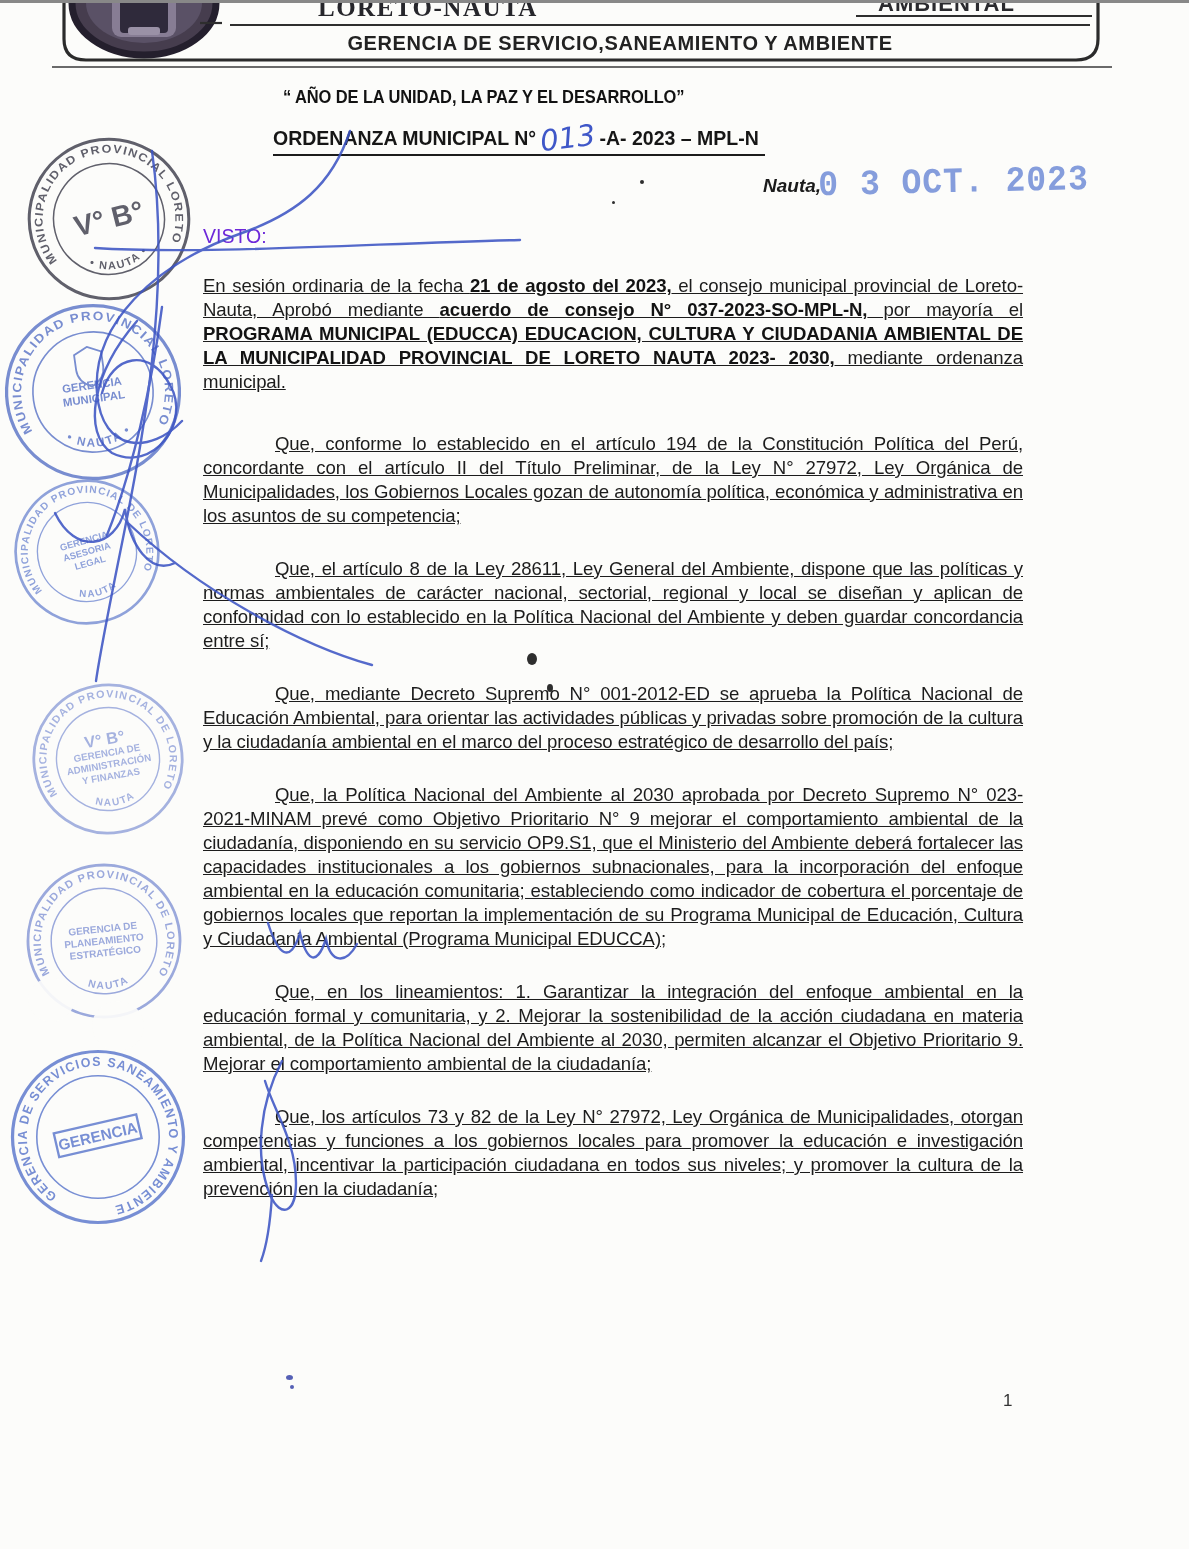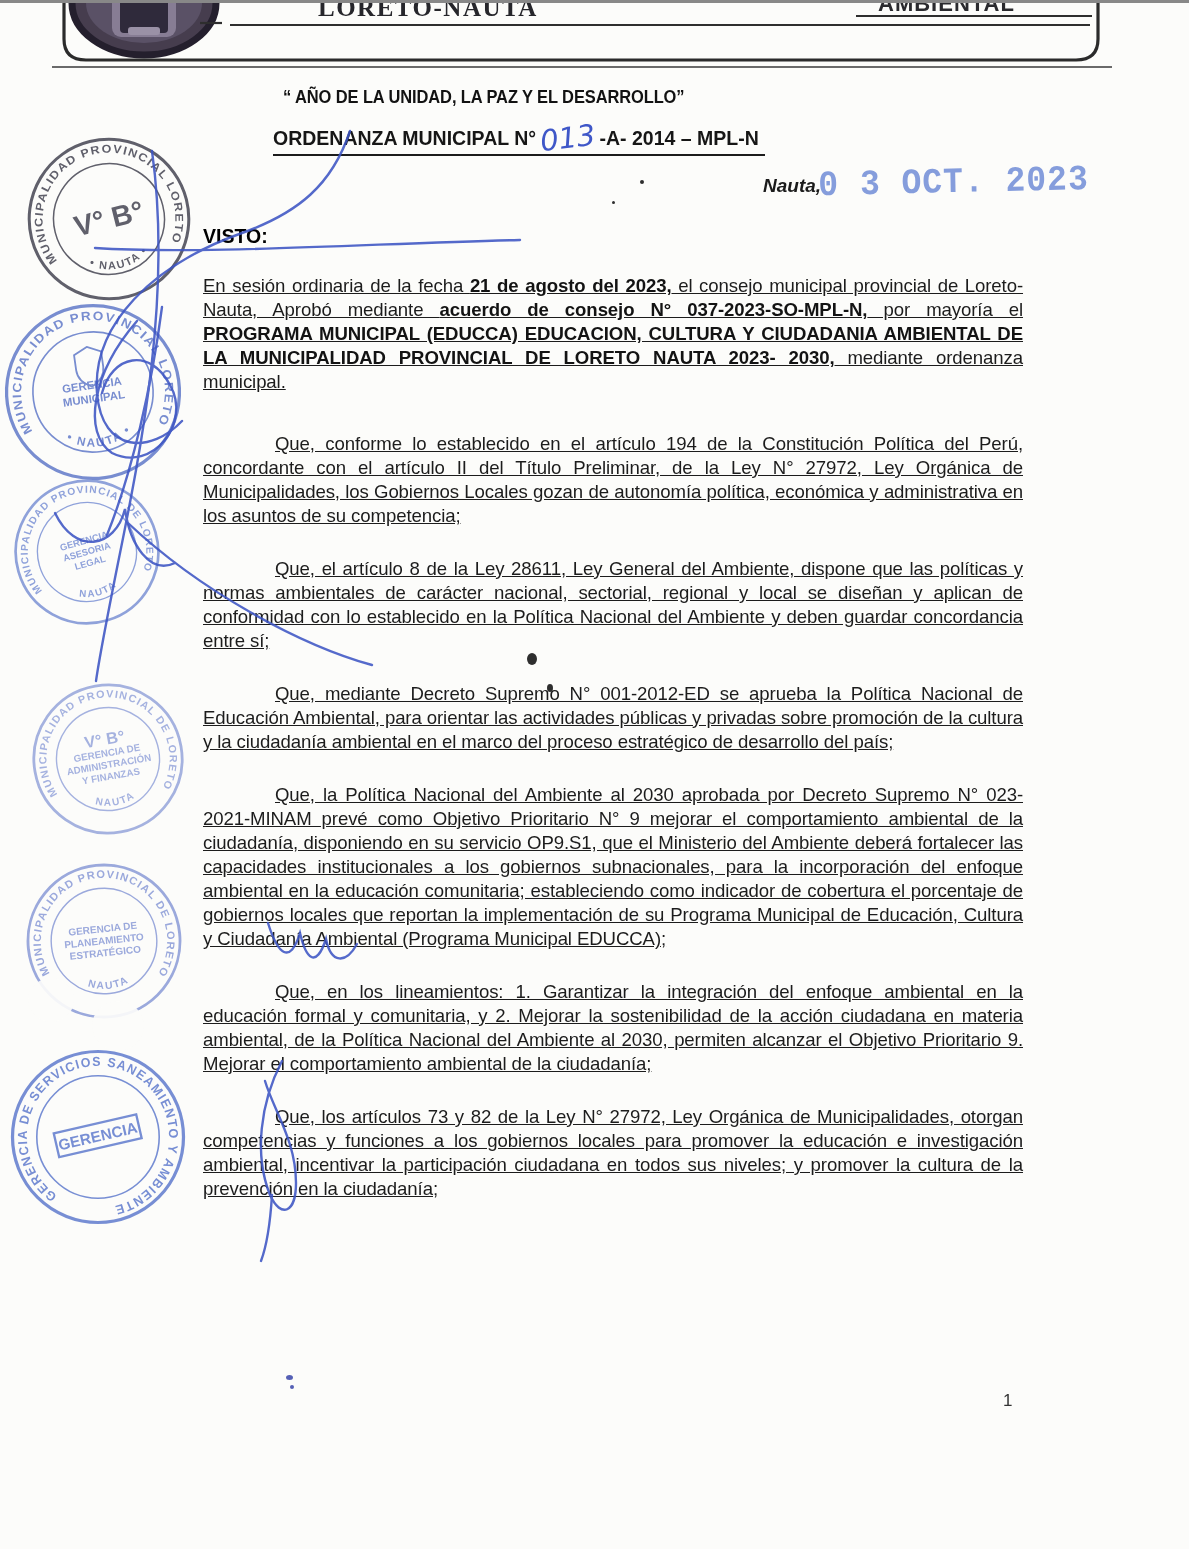--- a/index.html
+++ b/index.html
@@ -52,21 +52,21 @@
   }
   .date-stamp{
     position:absolute;left:818px;top:163px;
     font-family:"Liberation Mono",monospace;font-weight:bold;
     font-size:33px;letter-spacing:1px;color:#7b95da;opacity:.92;
     transform:scaleY(1.08) rotate(-1.2deg);transform-origin:left top;
     white-space:nowrap;
   }
   
   .body-col{position:absolute;left:203px;top:222px;width:820px;}
-  .h-sec{font-weight:bold;font-size:19.5px;margin:0 0 26px 0;color:#000000;}
+  .h-sec{font-weight:normal;font-size:19.5px;margin:0 0 26px 0;color:#6d28d9;}
   .h-cons{margin-top:20px;margin-bottom:30px;}
   .para{
     font-size:18.6px;line-height:24px;margin:0 0 29px 0;
     text-align:justify;letter-spacing:-.1px;color:#1c1c1c;text-decoration:underline;
   }
   .para.visto-p{margin-bottom:38px;}
   .para.indent{text-indent:72px;}
   .para b{color:#131313;}
   .page-number{
     position:absolute;left:1003px;top:1388px;
@@ -95,25 +95,26 @@
   <svg class="header-frame" width="1085" height="78" viewBox="0 0 1085 78">
     <path d="M 14,0 V 36 Q 14,57 36,57 H 1026 Q 1048,57 1048,36 V 0" fill="none" stroke="#2b2b2b" stroke-width="3.2"></path>
     <path d="M 2,64 H 1062" fill="none" stroke="#3a3a3a" stroke-width="1.6"></path>
     <path d="M 180,22 H 1040" fill="none" stroke="#2e2e2e" stroke-width="2.2"></path>
     <path d="M 150,20 H 172" fill="none" stroke="#2e2e2e" stroke-width="2.2"></path>
     <path d="M 806,13 H 1042" fill="none" stroke="#2e2e2e" stroke-width="2"></path>
   </svg>
 
   <div class="org-name">LORETO-NAUTA</div>
   <div class="right-label">AMBIENTAL</div>
+  <div class="banner-text">GERENCIA DE SERVICIO,SANEAMIENTO Y AMBIENTE</div>
 
   <div class="motto">“ AÑO DE LA UNIDAD, LA PAZ Y EL DESARROLLO”</div>
 
   <div class="title-line">
-    <span>ORDENANZA MUNICIPAL N°</span><span class="hand-number">013</span><span>-A- 2014 – MPL-N</span>
+    <span>ORDENANZA MUNICIPAL N°</span><span class="hand-number">013</span><span>-A- 2023 – MPL-N</span>
   </div>
 
   <div class="place">Nauta,</div>
   <div class="date-stamp">0 3 OCT. 2023</div>
 
   <div class="body-col">
     <div class="h-sec">VISTO:</div>
 
     <p class="para visto-p"><span>En sesión ordinaria de la fecha </span><b>21 de agosto del 2023,</b><span> el consejo municipal provincial de Loreto-Nauta, Aprobó mediante </span><b>acuerdo de consejo N° 037-2023-SO-MPL-N,</b><span> por mayoría el </span><b>PROGRAMA MUNICIPAL (EDUCCA) EDUCACION, CULTURA Y CIUDADANIA AMBIENTAL DE LA MUNICIPALIDAD PROVINCIAL DE LORETO NAUTA 2023- 2030,</b><span> mediante ordenanza municipal.</span></p>
 

